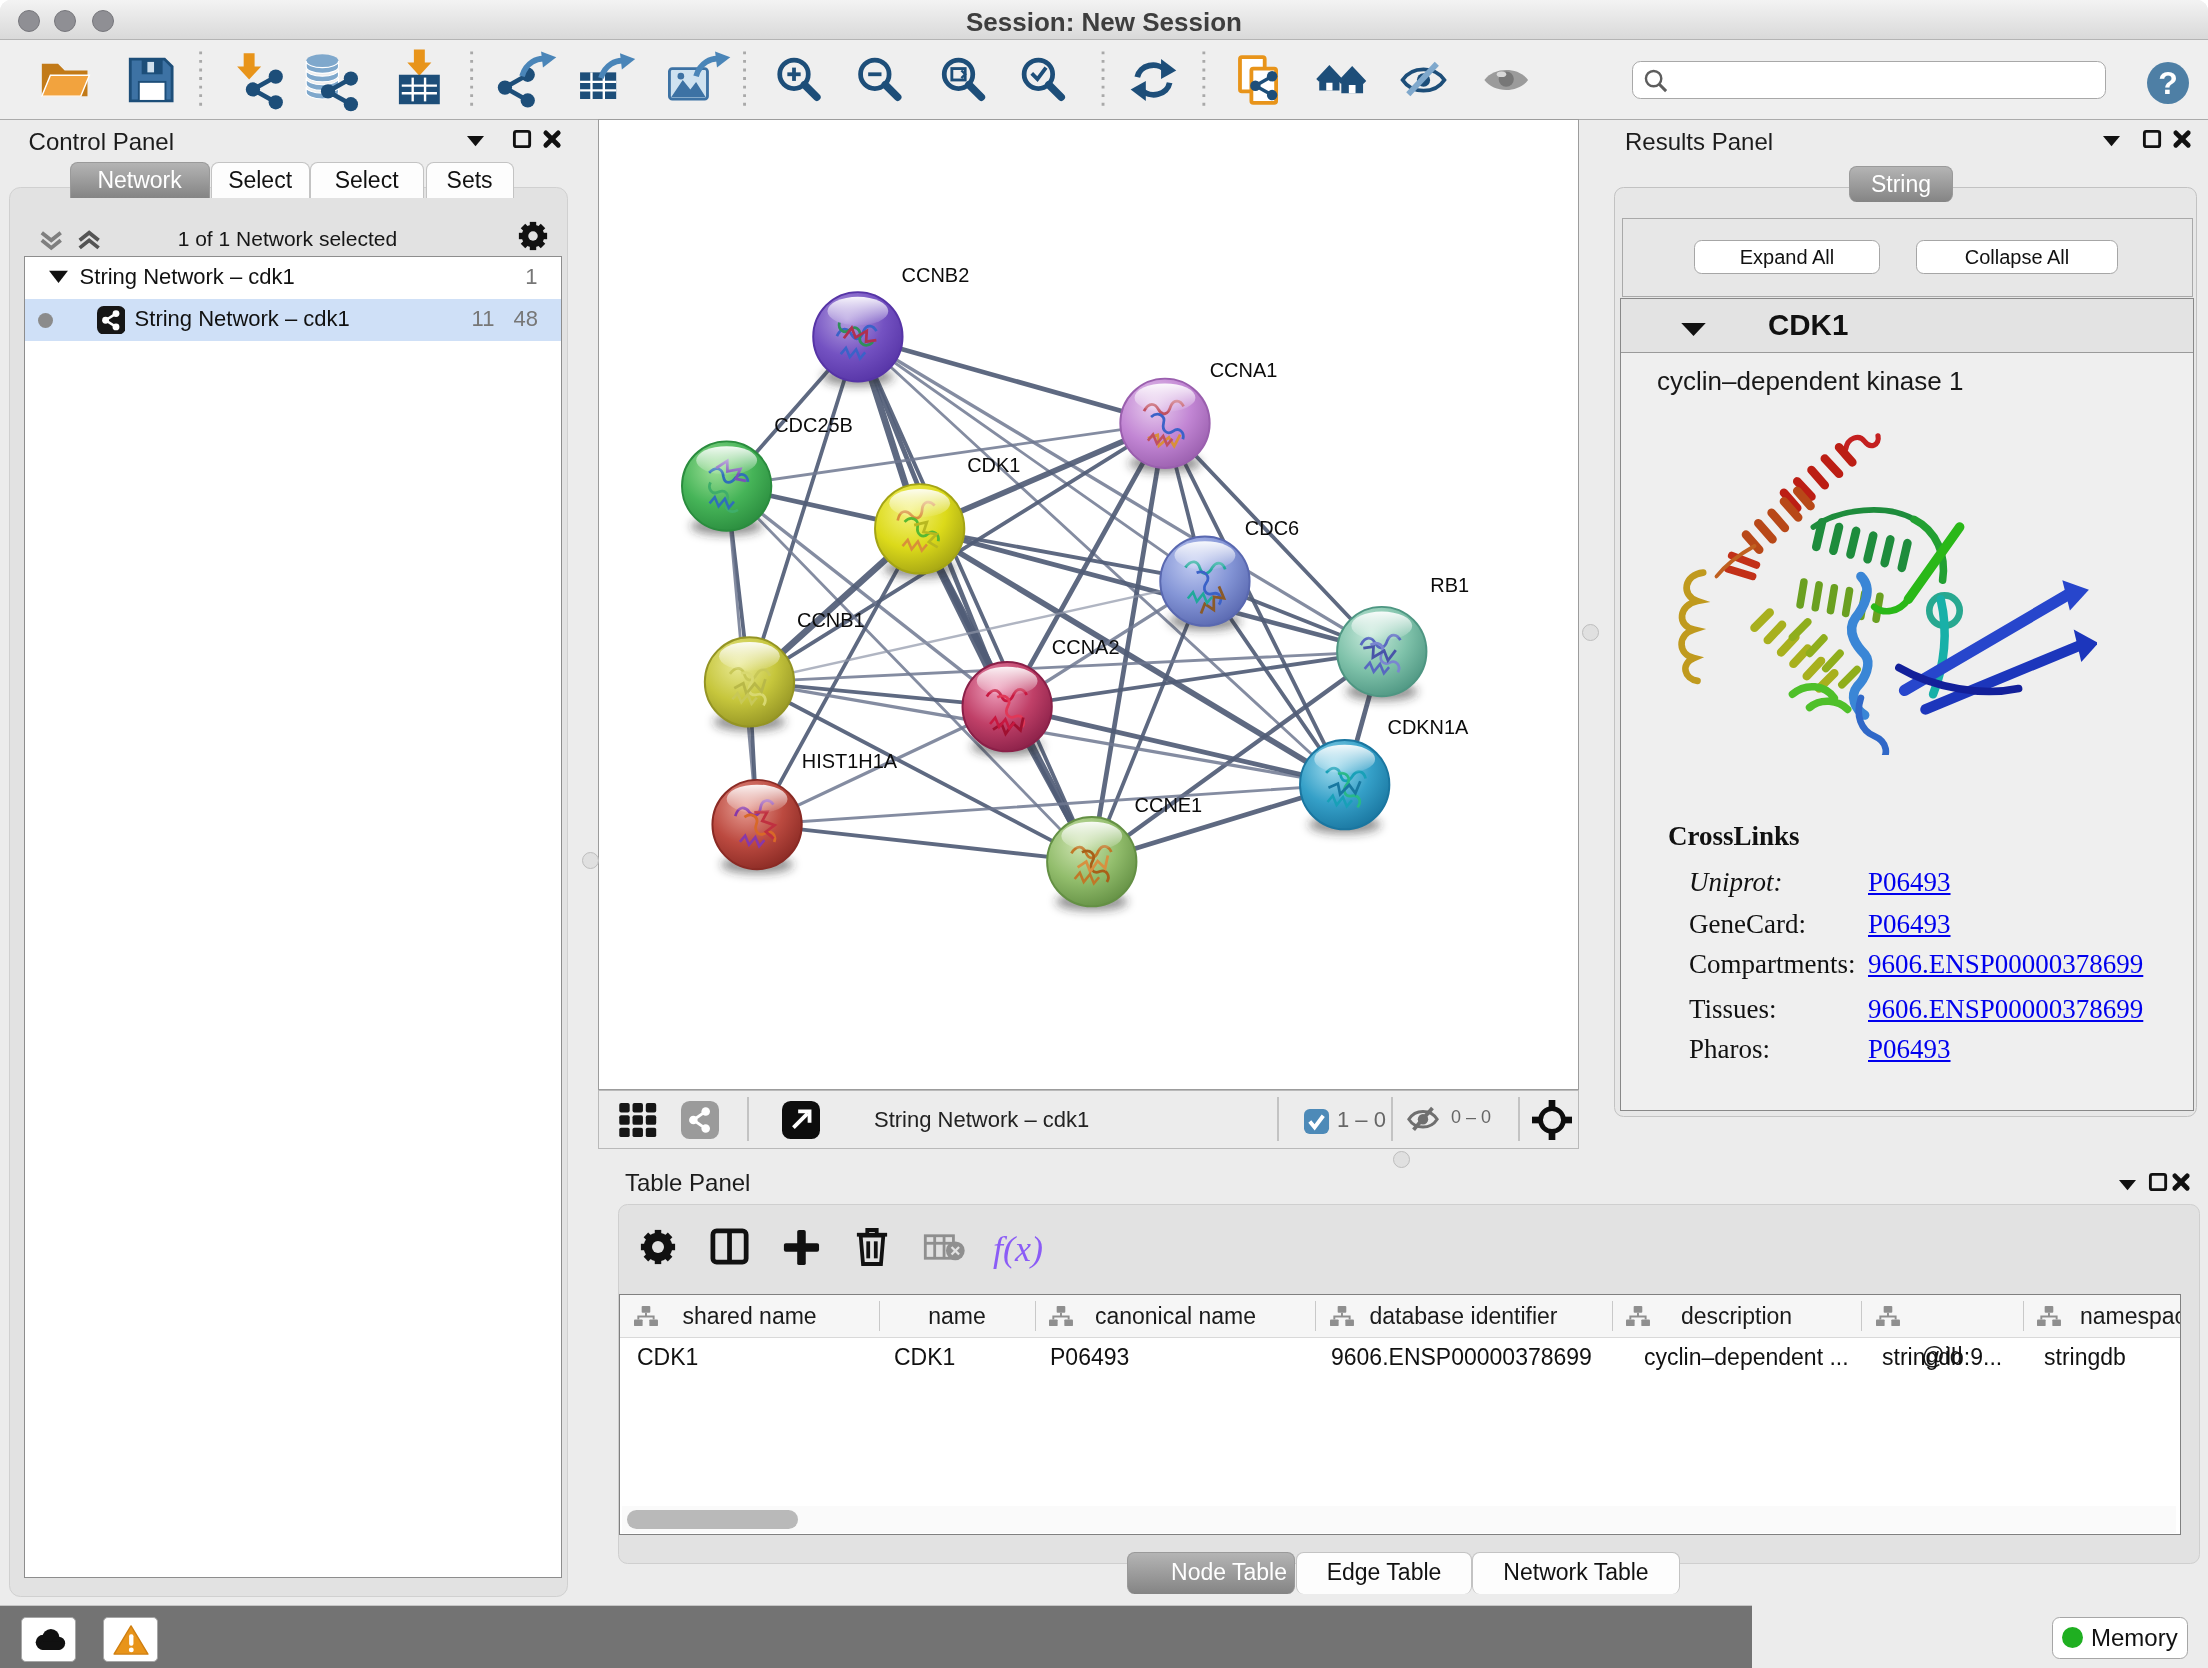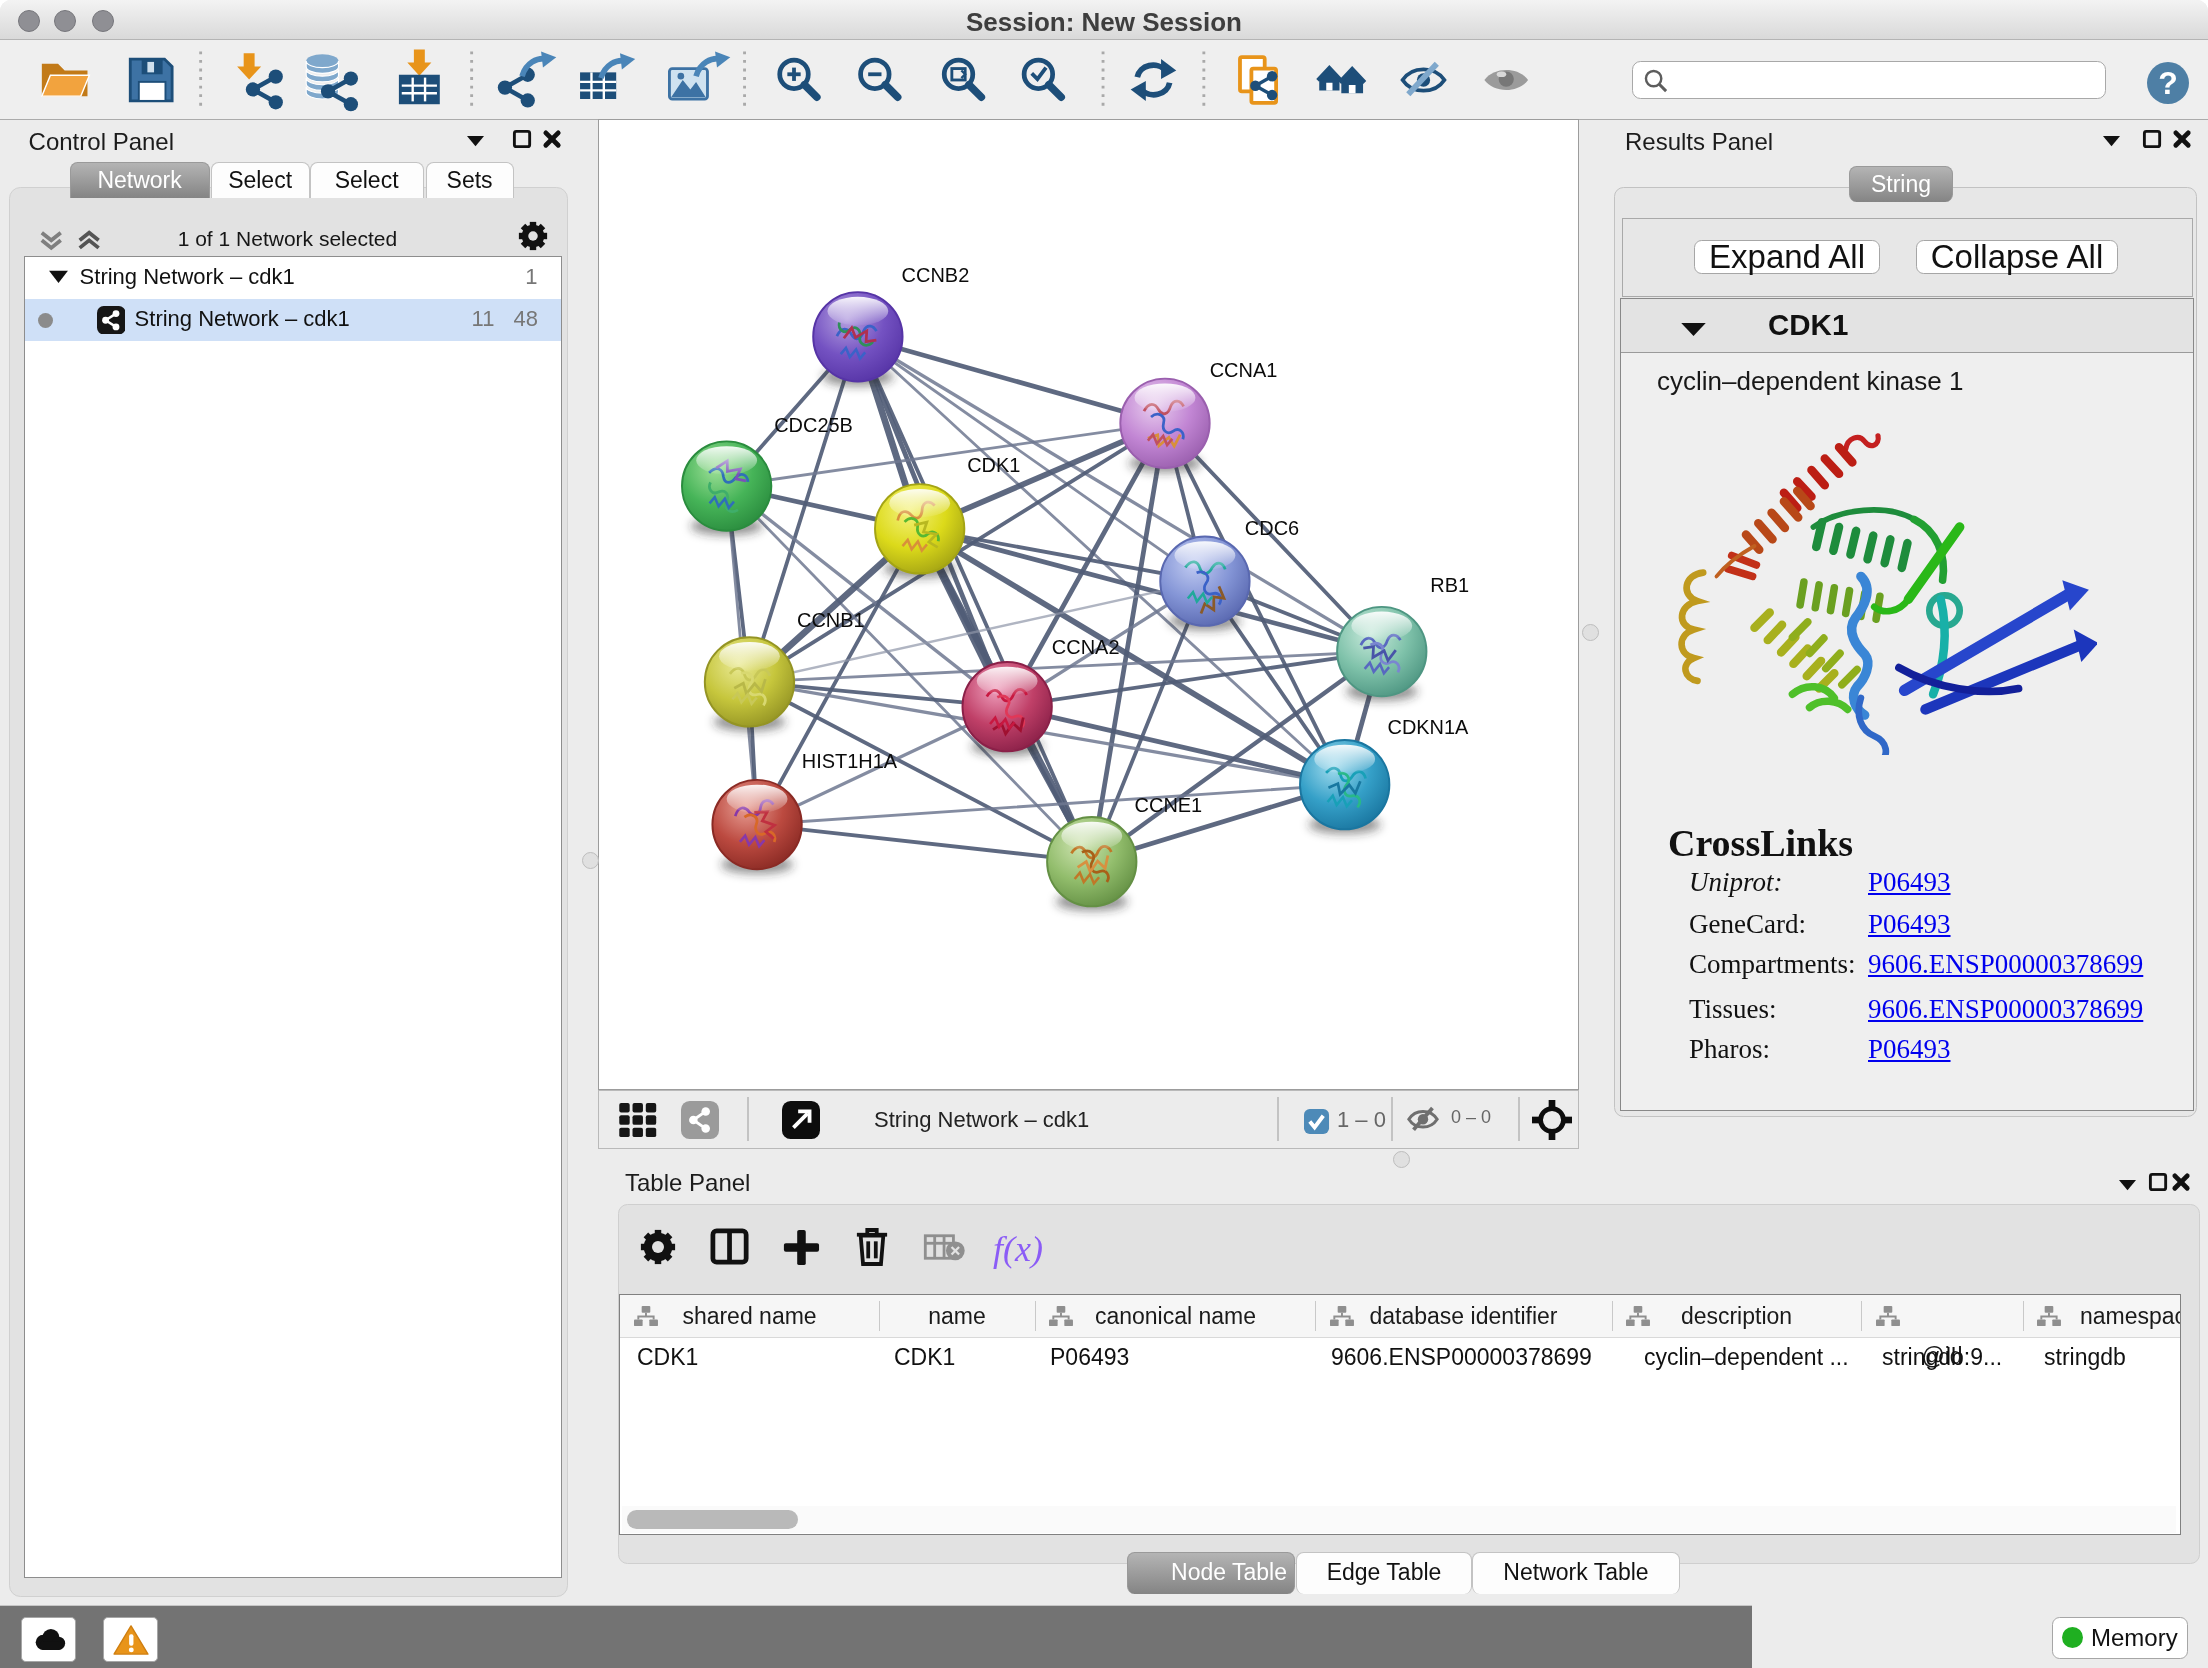--- a/index.html
+++ b/index.html
@@ -11,21 +11,21 @@
   .tl{width:20px;height:20px;border-radius:50%;background:#8f8f94;border:1px solid #77777c;top:9.5px;}
   #wtitle{width:100%;text-align:center;top:6.7px;font-size:26px;font-weight:bold;color:#3e3e3e;}
   
   #toolbar{left:0;top:40px;width:2208px;height:79px;background:#efefef;border-bottom:1.9px solid #ababab;}
   
   .ptitle{font-size:24px;color:#1c1c1c;}
   
   .tab{height:36px;border:1px solid #c3c3c3;border-bottom:none;background:#fdfdfd;border-radius:7.6px 7.6px 0 0;text-align:center;font-size:23px;color:#111;box-sizing:border-box;}
   .tabsel{background:linear-gradient(#b4b4b4,#848484);color:#fff;border-color:#9a9a9a;}
   
-  .btn{background:#ffffff;border:1px solid #a6a6a6;border-radius:7.6px;text-align:center;font-size:33px;color:#111;box-sizing:border-box;}
+  .btn{background:#ffffff;border:1px solid #a6a6a6;border-radius:7.6px;text-align:center;font-size:20px;color:#111;box-sizing:border-box;}
   
   .ser{font-family:"Liberation Serif",serif;font-size:27px;color:#111;}
   .serlink{font-family:"Liberation Serif",serif;font-size:27px;color:#0000ee;text-decoration:underline;}
 </style>
 </head>
 <body>
 <div id="win">
   <div class="abs" id="titlebar">
     <div class="abs tl" style="left:18px;"></div>
     <div class="abs tl" style="left:54px;"></div>
@@ -667,21 +667,21 @@
               <path d="M212,172 c14,14 2,34 -6,44 c-10,14 2,30 10,38 c8,10 0,26 -8,34 c-8,10 -2,24 8,30" stroke="#3a86d6" stroke-width="10"></path>
               <path d="M258,292 L432,190" stroke="#2746cc" stroke-width="12"></path>
               <polygon points="424,176 452,186 432,208" fill="#2746cc"></polygon>
               <path d="M280,312 L444,244" stroke="#1c36bc" stroke-width="11"></path>
               <polygon points="436,228 462,242 444,262" fill="#1c36bc"></polygon>
               <path d="M252,268 C290,290 340,298 378,290" stroke="#13209a" stroke-width="8"></path>
               <path d="M212,300 c-6,18 0,34 14,40 c14,6 16,20 6,28" stroke="#3068c8" stroke-width="7"></path>
             </g>
           </svg>
         </div>
-      <div class="abs ser" style="left:47px;top:522px;font-weight:bold;font-size:38px;">CrossLinks</div>
+      <div class="abs ser" style="left:47px;top:522px;font-weight:bold;font-size:27px;">CrossLinks</div>
       <div class="abs ser" style="left:68px;top:568px;font-style:italic;">Uniprot:</div>
         <div class="abs serlink" style="left:247px;top:568px;">P06493</div>
       <div class="abs ser" style="left:68px;top:610px;">GeneCard:</div>
         <div class="abs serlink" style="left:247px;top:610px;">P06493</div>
       <div class="abs ser" style="left:68px;top:650px;">Compartments:</div>
         <div class="abs serlink" style="left:247px;top:650px;">9606.ENSP00000378699</div>
       <div class="abs ser" style="left:68px;top:695px;">Tissues:</div>
         <div class="abs serlink" style="left:247px;top:695px;">9606.ENSP00000378699</div>
       <div class="abs ser" style="left:68px;top:735px;">Pharos:</div>
         <div class="abs serlink" style="left:247px;top:735px;">P06493</div>

